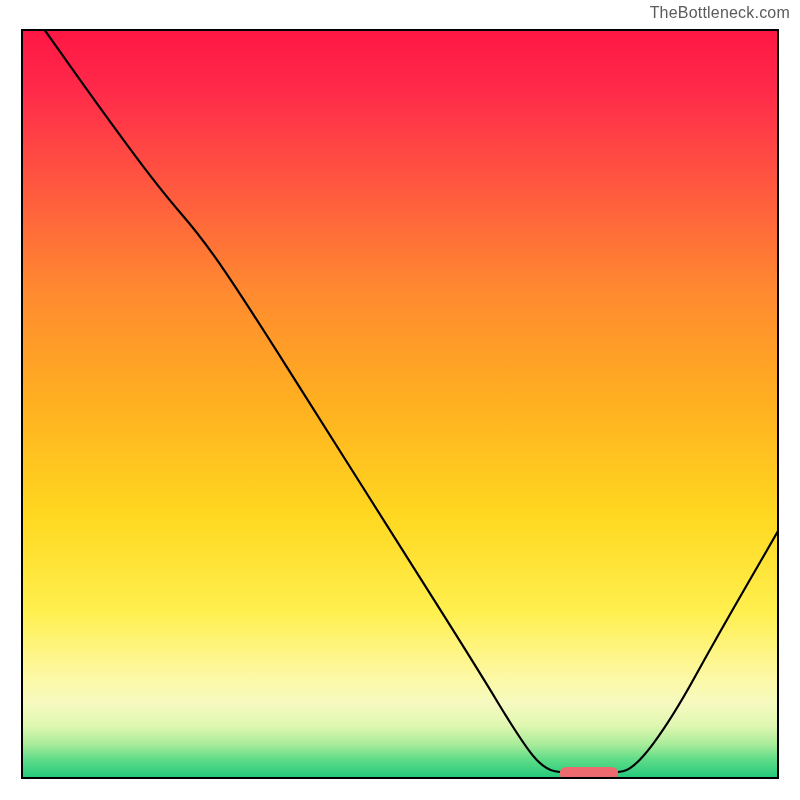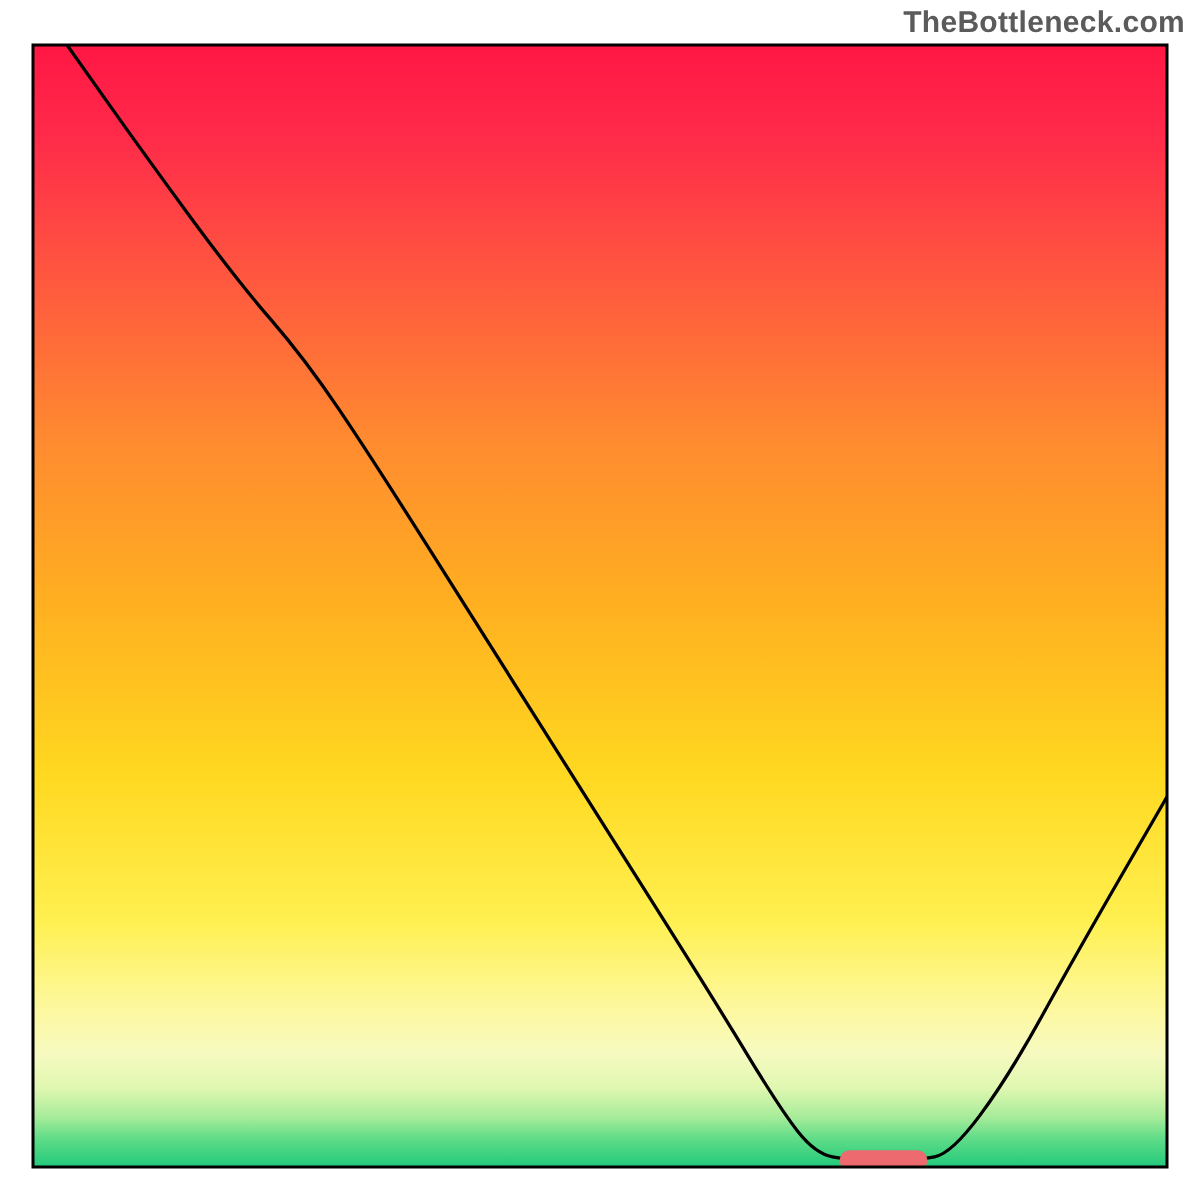--- a/index.html
+++ b/index.html
@@ -12,22 +12,22 @@
   }
   .stage {
     position: relative;
     width: 800px;
     height: 800px;
   }
   .watermark {
     position: absolute;
     top: 4px;
     right: 10px;
-    font-size: 20px;
-    font-weight: 700;
+    font-size: 16px;
+    font-weight: 400;
     color: #5b5b5b;
     letter-spacing: 0.2px;
     z-index: 3;
   }
   svg {
     position: absolute;
     left: 0;
     top: 0;
   }
 </style>

